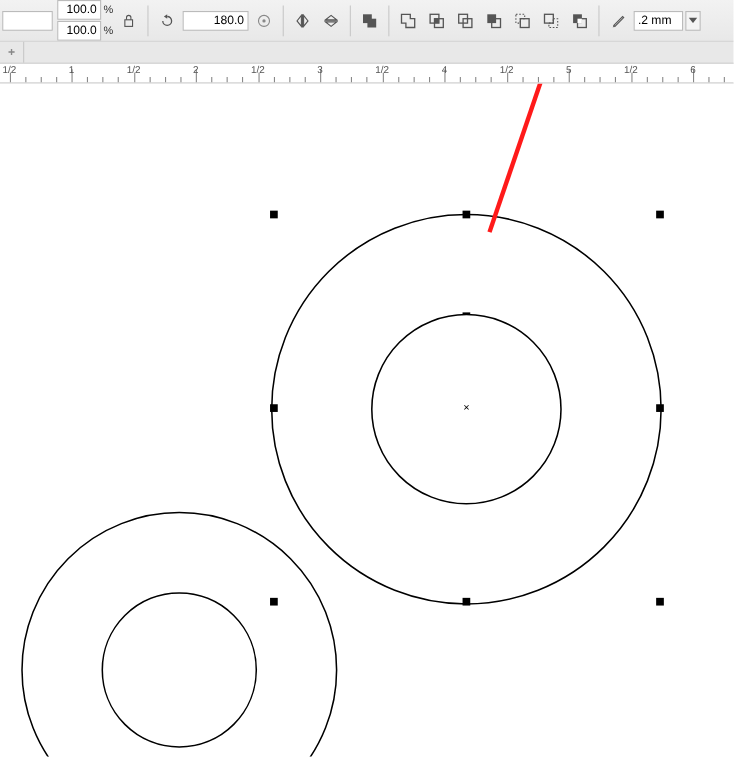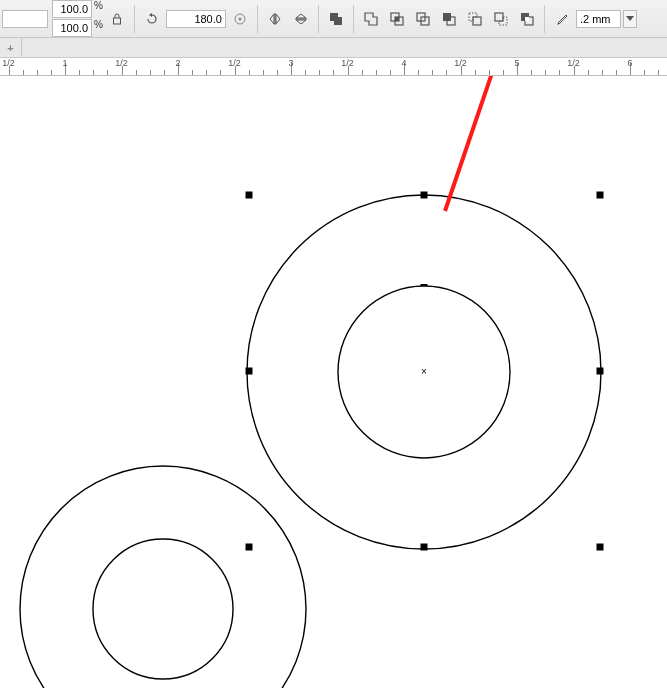--- a/index.html
+++ b/index.html
@@ -28,21 +28,21 @@
     height: 18px;
     padding: 1px 3px;
     font-size: 11px;
   }
   .scale-group {
     display: flex;
     flex-direction: column;
     gap: 1px;
     margin-left: 2px;
   }
-  .scale-row { display: flex; gap: 2px; }
+  .scale-row { display: flex; align-items: center; gap: 2px; }
   .scale-row .input-box { width: 40px; text-align: right; }
   .pct { font-size: 10px; color: #333; }
   .icon-btn {
     width: 24px;
     height: 24px;
     display: flex;
     align-items: center;
     justify-content: center;
     border: 1px solid transparent;
     background: transparent;

